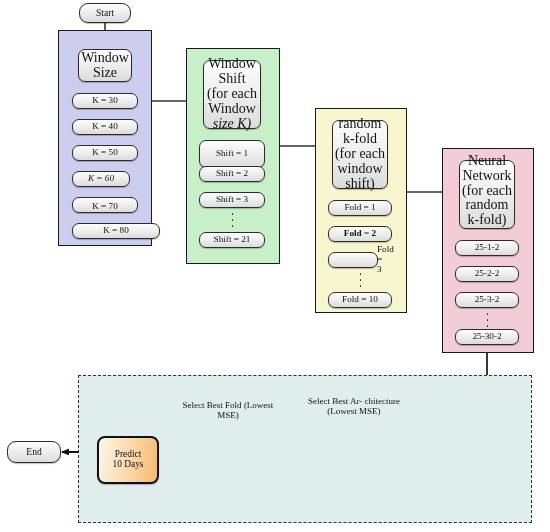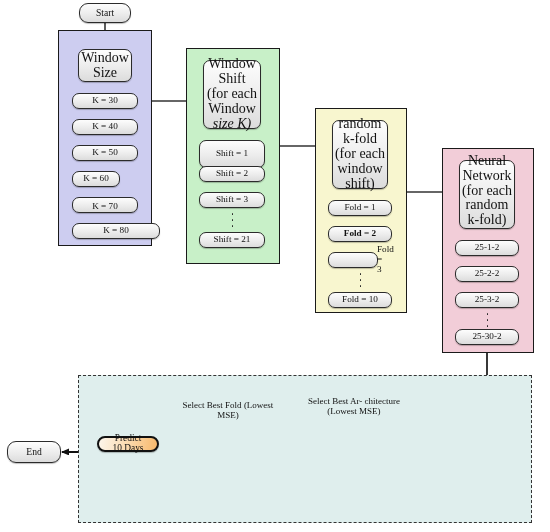--- a/index.html
+++ b/index.html
@@ -148,21 +148,21 @@
 
   <div class="node small" style="left:72px;top:93px;width:66px;height:16px;">
     <span>K = 30</span>
   </div>
   <div class="node small" style="left:72px;top:119px;width:66px;height:16px;">
     <span>K = 40</span>
   </div>
   <div class="node small" style="left:72px;top:145px;width:66px;height:16px;">
     <span>K = 50</span>
   </div>
-  <div class="node small" style="left:72px;top:171px;width:48px;height:16px;">
+  <div class="node small" style="left:72px;top:171px;width:58px;height:16px;font-style:italic;">
     <span>K = 60</span>
   </div>
   <div class="node small" style="left:72px;top:197px;width:66px;height:16px;align-items:flex-end;">
     <span>K = 70</span>
   </div>
   <div class="node small" style="left:72px;top:223px;width:88px;height:16px;">
     <span>K = 80</span>
   </div>
 
   <div class="node hdr" style="left:203px;top:60px;width:58px;height:69px;">
@@ -266,20 +266,20 @@
     <div class="label">
       <span>
         <span>Select</span>
         <span>Best Fold</span>
         <span>(Lowest</span>
         <span>MSE)</span>
       </span>
     </div>
   </div>
 
-  <div class="node predict" style="left:97px;top:436px;width:62px;height:16px;">
+  <div class="node predict" style="left:97px;top:436px;width:62px;height:48px;">
     <span>
       <span>Predict</span>
       <span>10 Days</span>
     </span>
   </div>
 
 </div>
 
 </body></html>

